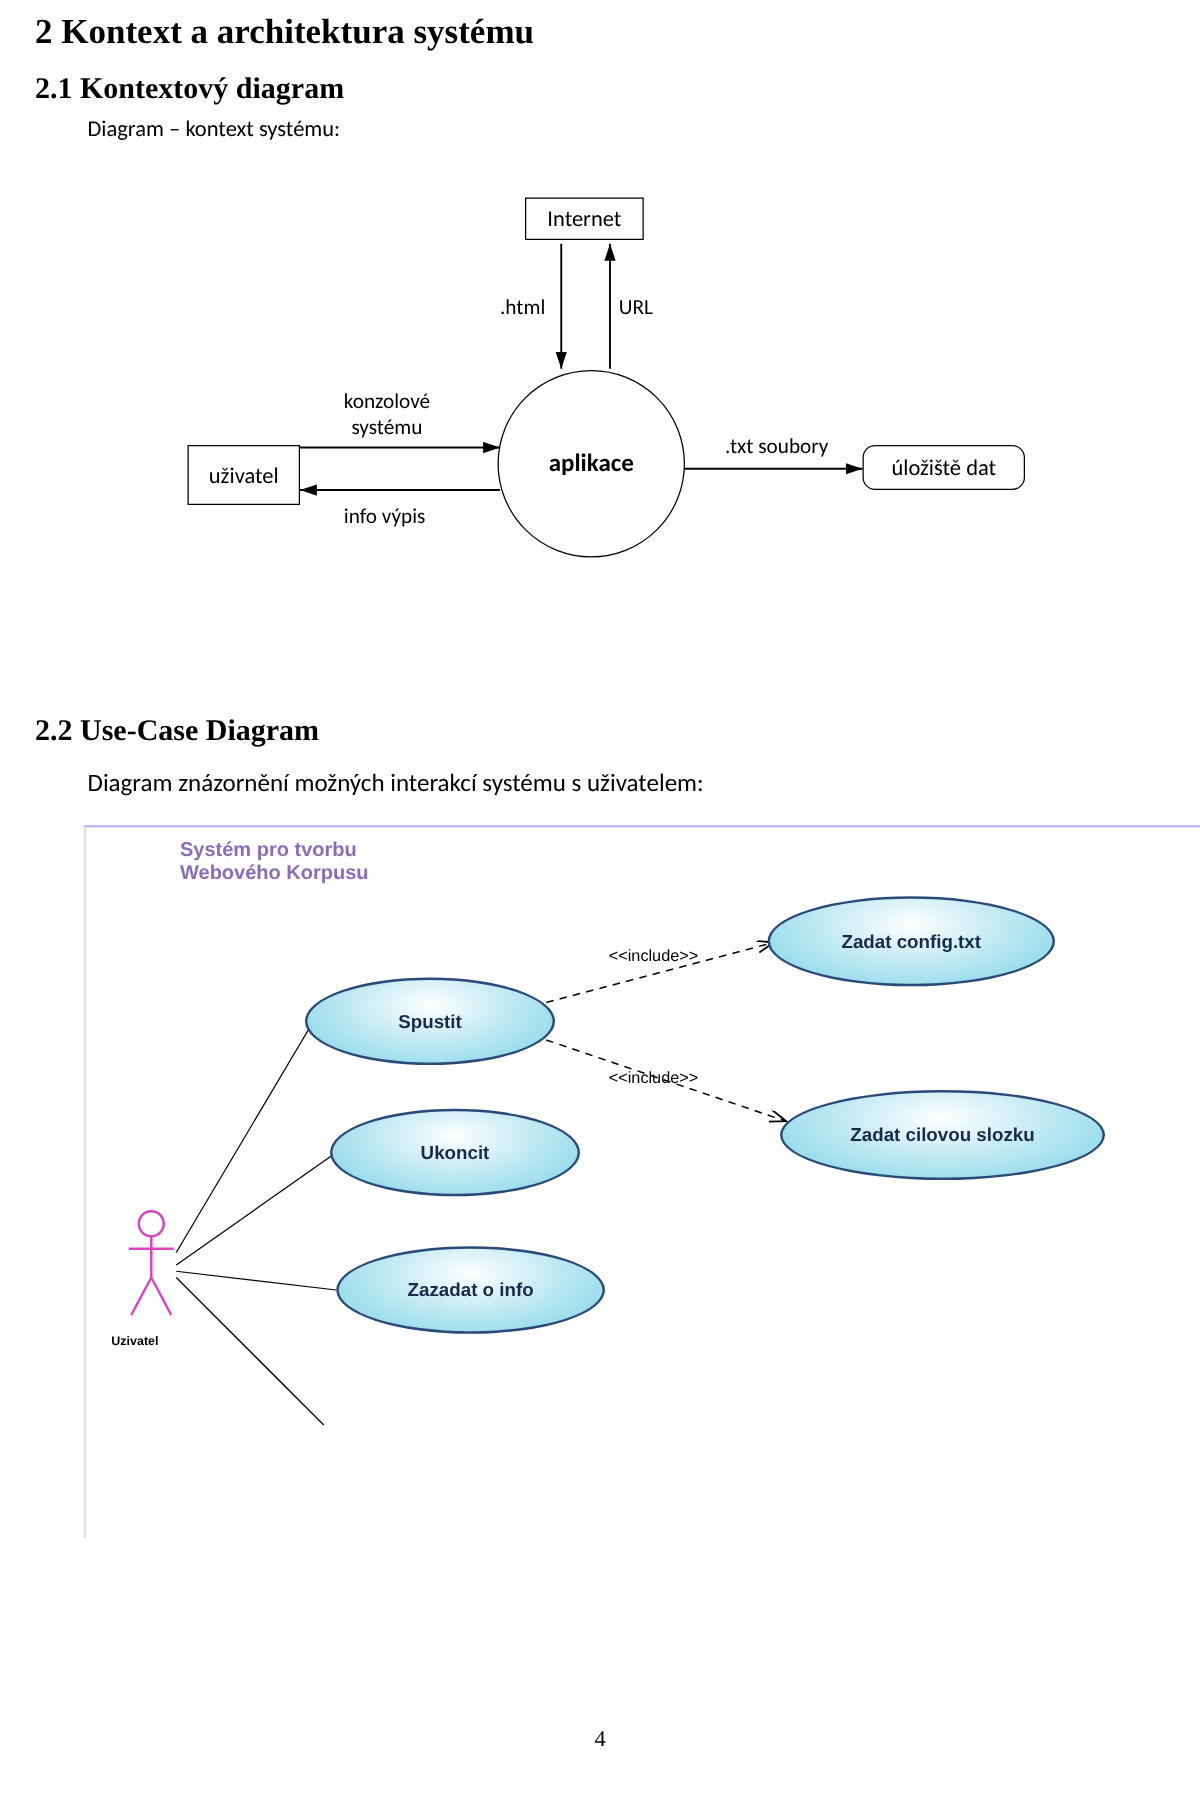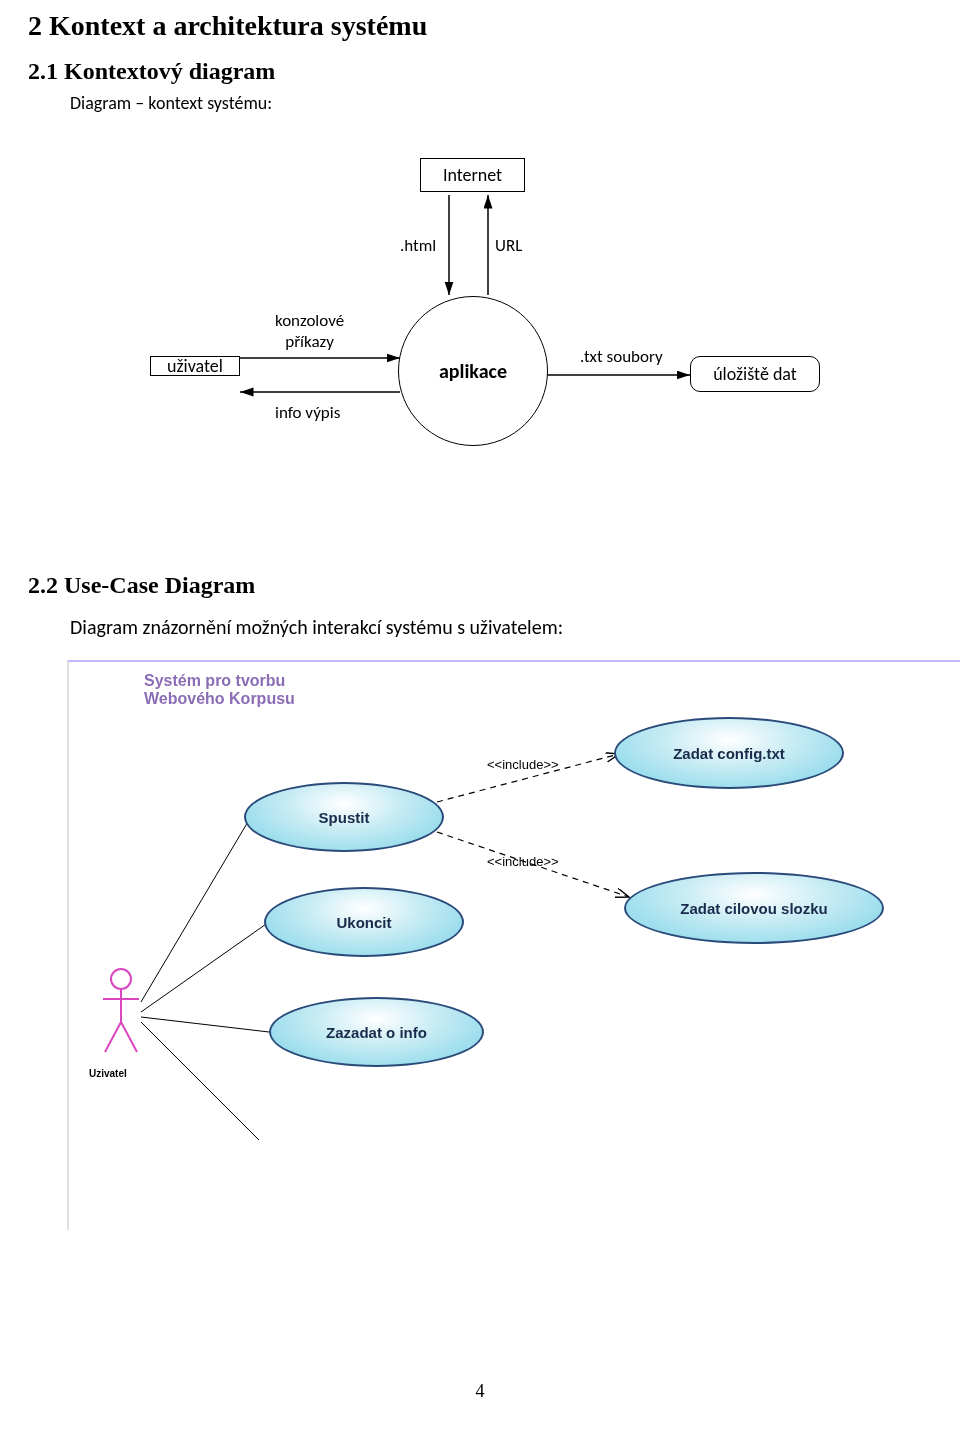--- a/index.html
+++ b/index.html
@@ -170,29 +170,29 @@
 
     <line x1="319" y1="55" x2="319" y2="155" stroke="#000" stroke-width="1.5" marker-end="url(#arr)"></line>
     <line x1="358" y1="155" x2="358" y2="55" stroke="#000" stroke-width="1.5" marker-end="url(#arr)"></line>
 
     <line x1="110" y1="218" x2="270" y2="218" stroke="#000" stroke-width="1.5" marker-end="url(#arr)"></line>
     <line x1="270" y1="252" x2="110" y2="252" stroke="#000" stroke-width="1.5" marker-end="url(#arr)"></line>
 
     <line x1="415" y1="235" x2="560" y2="235" stroke="#000" stroke-width="1.5" marker-end="url(#arr)"></line>
   </svg>
 
-  <div class="node-rect" style="left:290px; top:18px; width:105px; height:34px;">Internet</div>
-  <div class="node-rect" style="left:20px; top:216px; width:90px; height:20px;">uživatel</div>
+  <div class="node-rect" style="left:290px; top:18px; width:95px; height:34px;">Internet</div>
+  <div class="node-rect" style="left:20px; top:216px; width:90px; height:48px;">uživatel</div>
   <div class="node-circle" style="left:268px; top:156px; width:150px; height:150px;">aplikace</div>
   <div class="node-rect" style="left:560px; top:216px; width:130px; height:36px;border-radius:10px;">úložiště dat</div>
 
   <div class="edge-label" style="left:270px; top:95px;">.html</div>
   <div class="edge-label" style="left:365px; top:95px;">URL</div>
   <div class="edge-label" style="left:145px; top:170px; white-space:pre; text-align:center;">konzolové
-příkazy</div>
+systému</div>
   <div class="edge-label" style="left:145px; top:262px;">info výpis</div>
   <div class="edge-label" style="left:450px; top:206px;">.txt soubory</div>
 </div>
 
 <div class="heading2" style="top:572px;">2.2  Use-Case Diagram</div>
 <div class="paragraph" style="top:615px;">Diagram znázornění možných interakcí systému s uživatelem:</div>
 
 <div class="uc">
   <div class="uc-title" style="white-space:pre;">Systém pro tvorbu
 Webového Korpusu</div>

